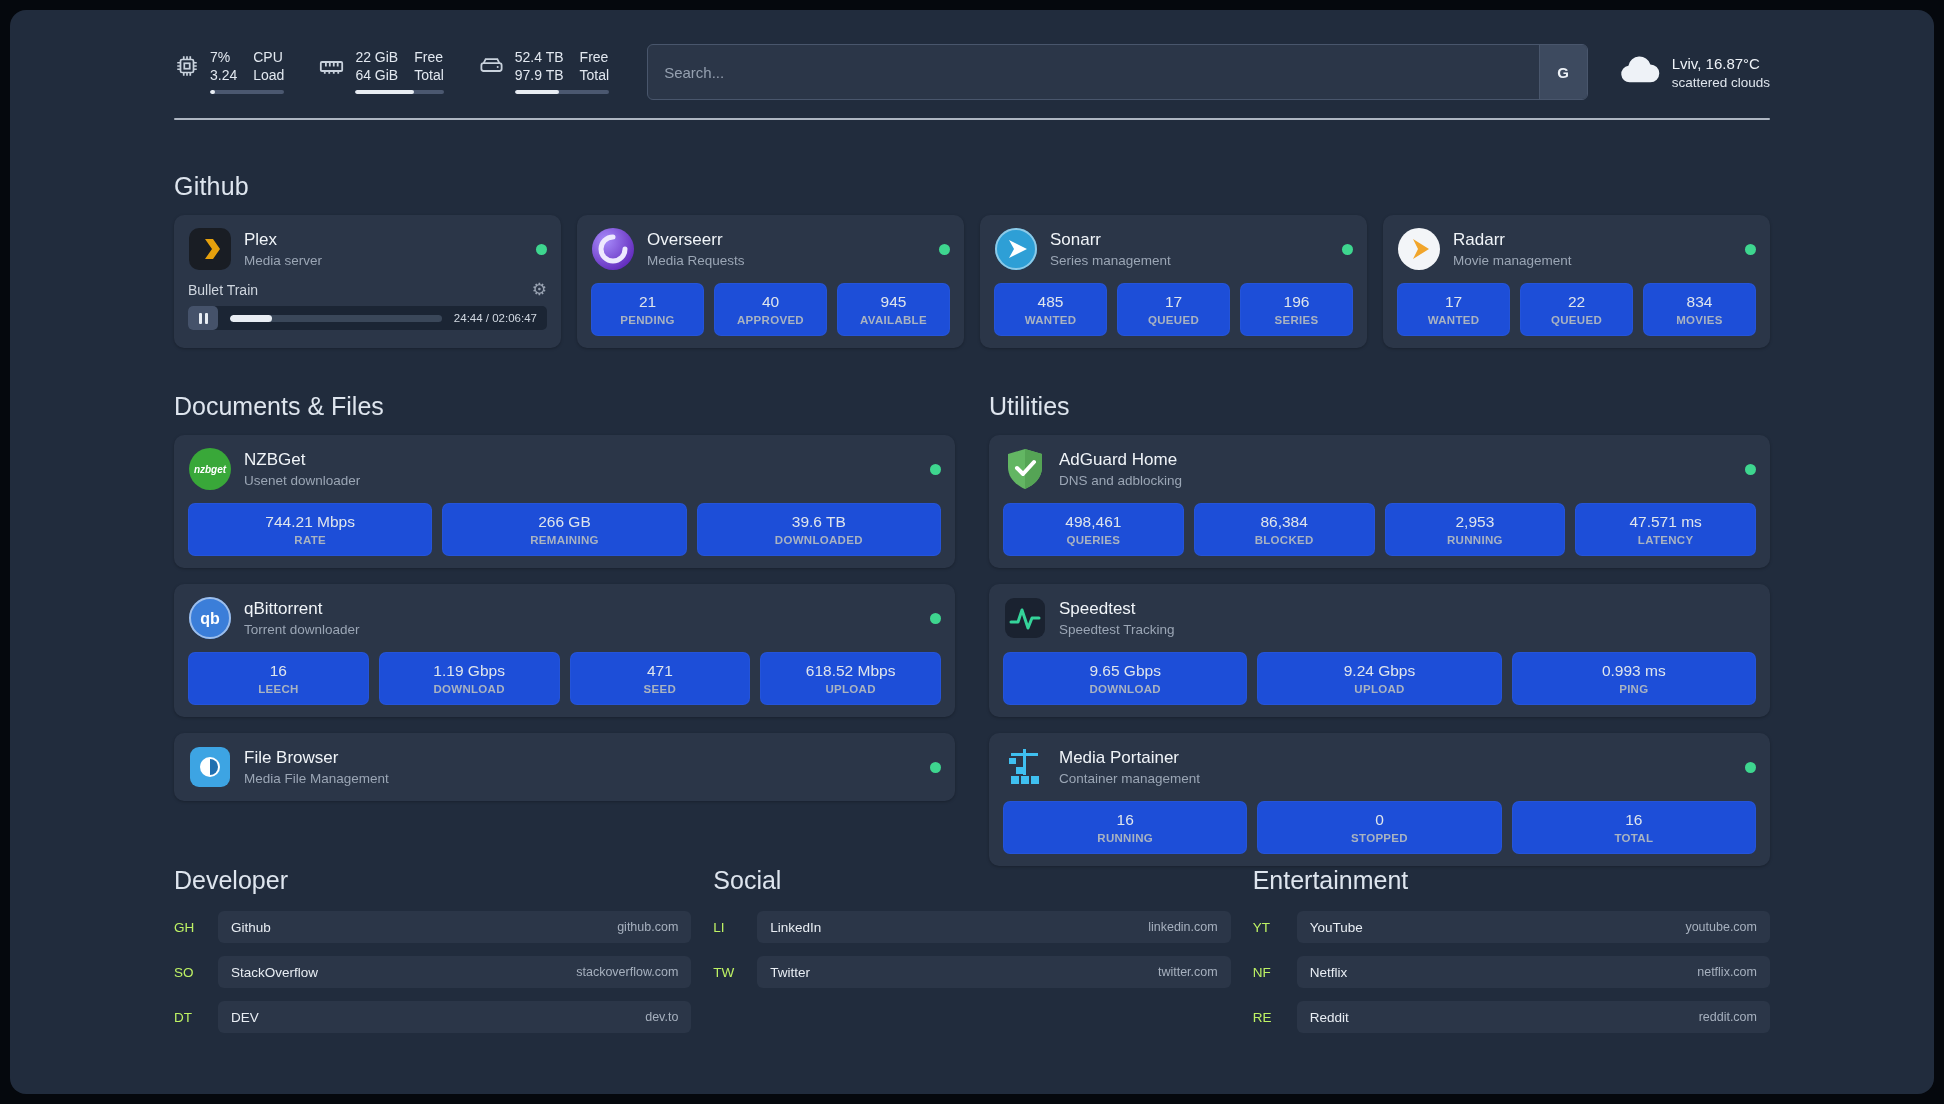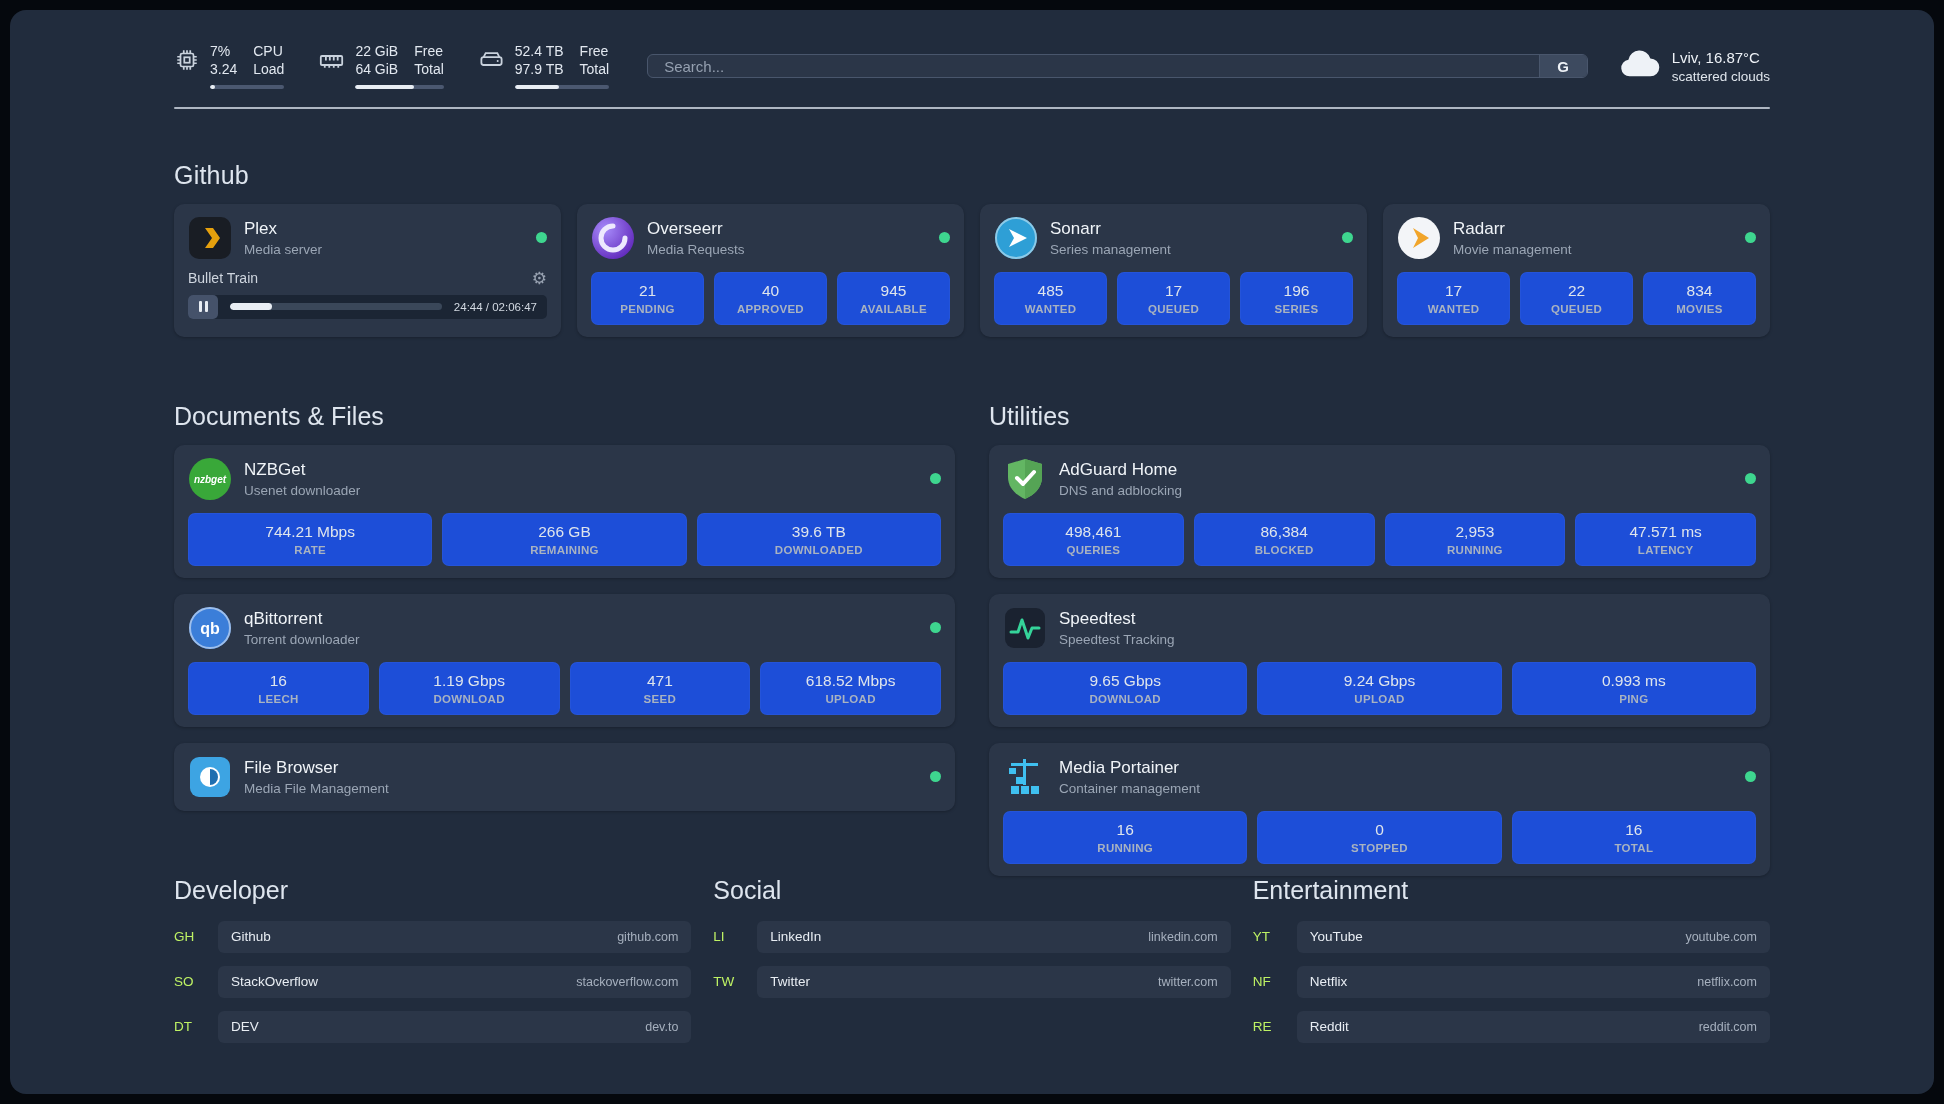--- a/index.html
+++ b/index.html
@@ -10,39 +10,39 @@
 
   
   .topbar { margin-top:34px; display:flex; align-items:center; }
   .resource { display:flex; gap:10px; margin-right:34px; }
   .res-icon { margin-top:3px; }
   .res-rows { display:flex; gap:16px; }
   .res-col { display:flex; flex-direction:column; gap:3px; font-size:14px; color:#e2e8f0; line-height:1.1; }
   .res-bar { margin-top:7px; height:4px; background:#4b5870; border-radius:2px; overflow:hidden; }
   .res-fill { height:100%; background:#e8edf3; border-radius:2px; }
 
-  .search { flex:1; display:flex; align-items:center; height:24px; margin:0 30px 0 4px;
+  .search { flex:1; display:flex; align-items:center; height:56px; margin:0 30px 0 4px;
             background:#2b3648; border:1px solid #49566c; border-radius:6px; overflow:hidden; }
   .search-input { flex:1; height:100%; background:transparent; border:none; outline:none;
                   padding:0 16px; color:#e5e9f0; font-size:15px; font-family:inherit; }
   .search-input::placeholder { color:#95a0b0; }
   .search-btn { width:48px; height:100%; background:#3d4a5f; border:none; border-left:1px solid #49566c;
                 color:#eef2f7; font-size:15px; font-weight:bold; cursor:pointer; }
 
   .weather { display:flex; align-items:center; gap:12px; }
   .weather-txt { display:flex; flex-direction:column; gap:3px; }
   .weather-loc { font-size:15px; color:#eef2f7; }
   .weather-cond { font-size:13.5px; color:#dfe5ec; }
 
   .divider { margin-top:18px; height:2px; background:#c7cfd9; opacity:.85; border-radius:1px; }
 
   
   .sec-title { margin-top:52px; font-size:25px; font-weight:500; color:#dee5ee; letter-spacing:.2px; }
   .grid-media { display:grid; grid-template-columns:repeat(4,1fr); gap:16px; margin-top:14px; }
-  .two-col { display:grid; grid-template-columns:1fr 1fr; gap:34px; margin-top:65px; align-items:start; }
+  .two-col { display:grid; grid-template-columns:1fr 1fr; gap:34px; margin-top:44px; align-items:start; }
   .col-title { font-size:25px; font-weight:500; color:#dee5ee; }
   .col-cards { display:flex; flex-direction:column; gap:16px; margin-top:14px; }
 
   .card { background:#2b3648; border-radius:10px; padding:12px 14px; cursor:pointer;
           box-shadow:0 1px 3px rgba(0,0,0,.25); }
   .card-head { display:flex; align-items:center; gap:12px; }
   .svc-icon { width:44px; height:44px; flex:none; display:flex; align-items:center; justify-content:center; }
   .svc-name { font-size:17px; font-weight:500; color:#f0f4f8; }
   .svc-desc { font-size:13.5px; color:#9ba6b5; margin-top:3px; }
   .dot { width:11px; height:11px; border-radius:50%; background:#3ed68f; margin-left:auto; flex:none; }

